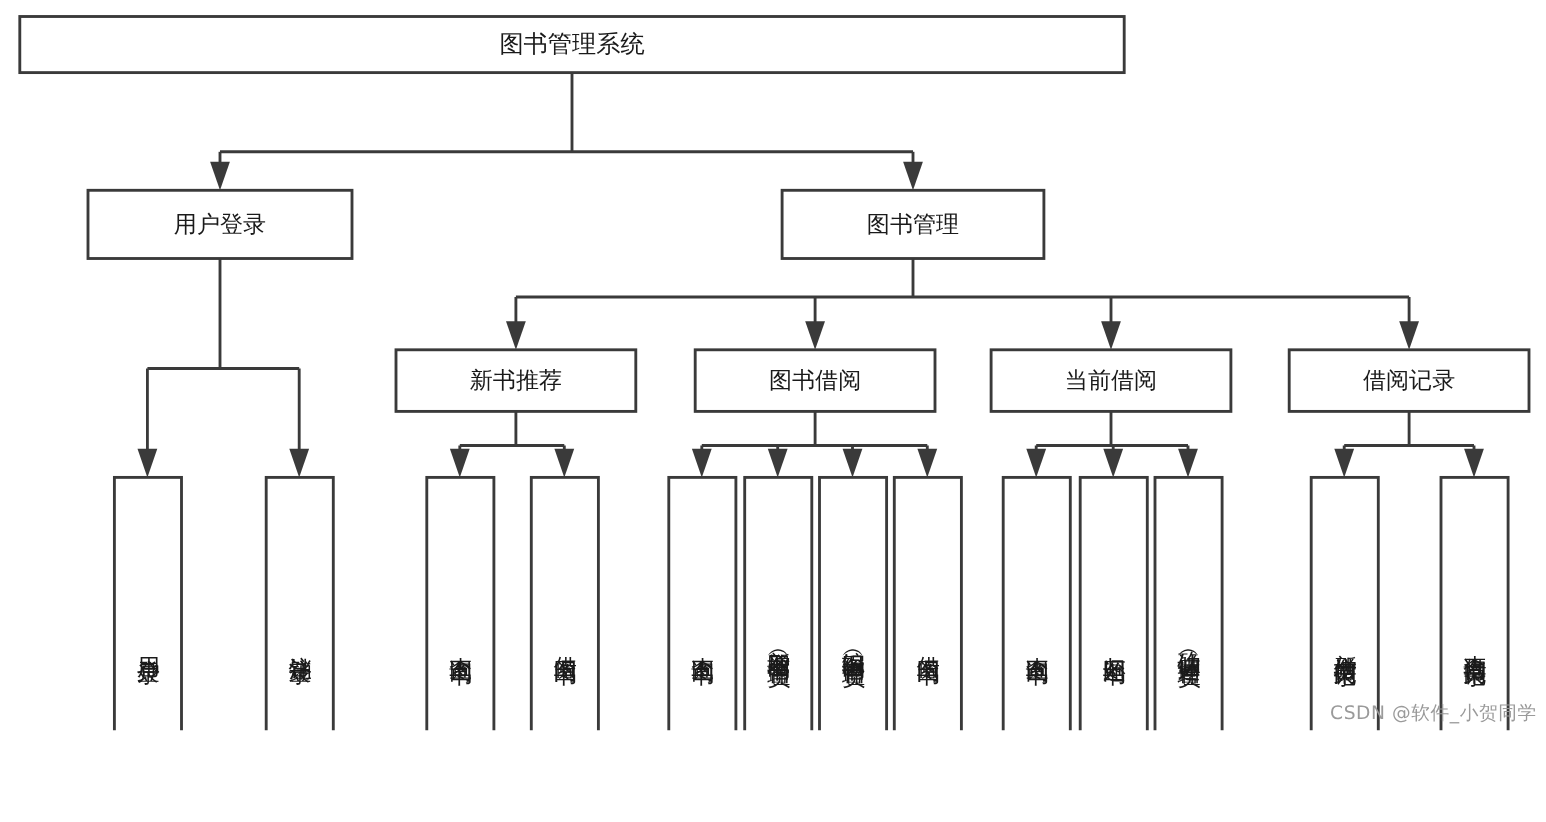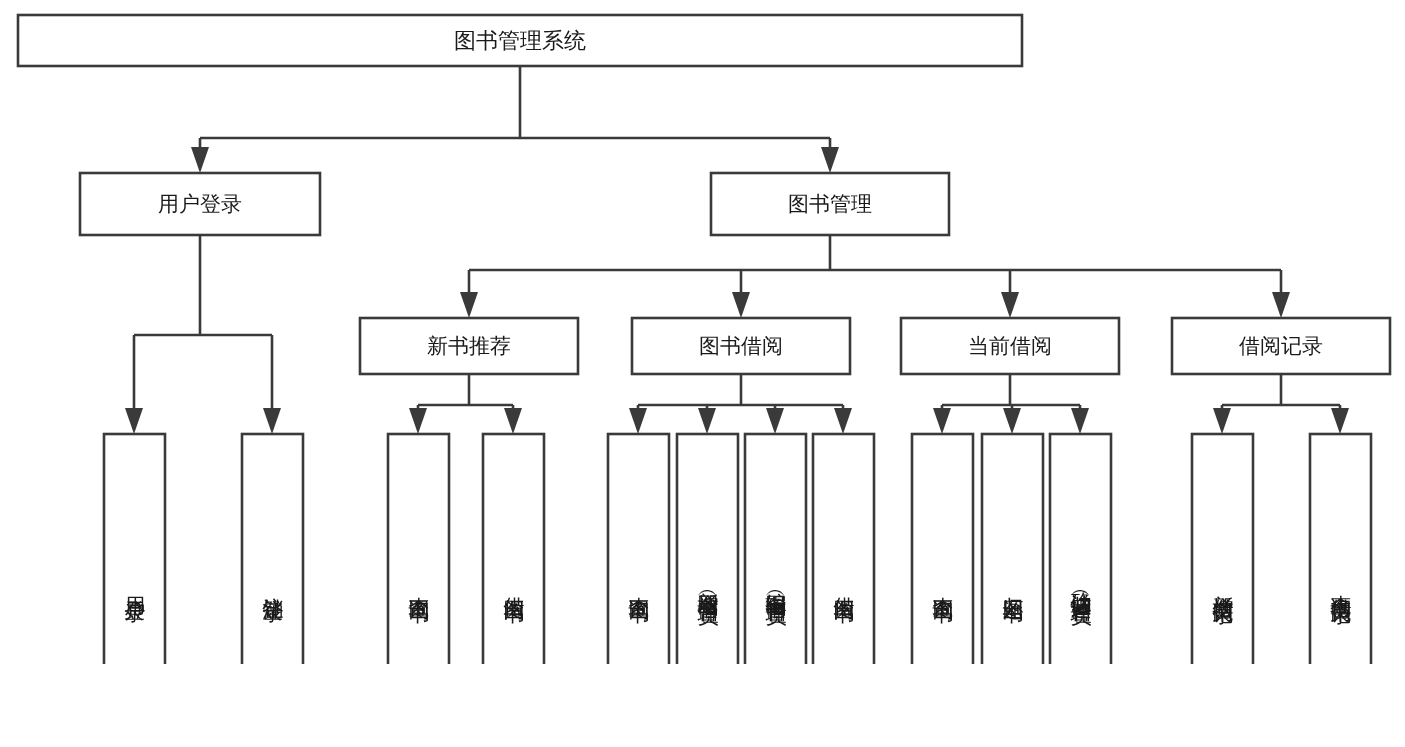--- a/index.html
+++ b/index.html
@@ -269,14 +269,15 @@
         <span class="leaf-label">确认归还（管理员）</span>
       </div>
       <div class="leaf-label-wrap" style="left: 1192px; top: 434px; width: 61px; height: 299px;">
         <span class="leaf-label">新增借阅记录</span>
       </div>
       <div class="leaf-label-wrap" style="left: 1310px; top: 434px; width: 61px; height: 299px;">
         <span class="leaf-label">查询借阅记录</span>
       </div>
     </div>
 
+  <div class="watermark">CSDN @软件_小贺同学</div>
 
 </div>
 
 </body></html>

